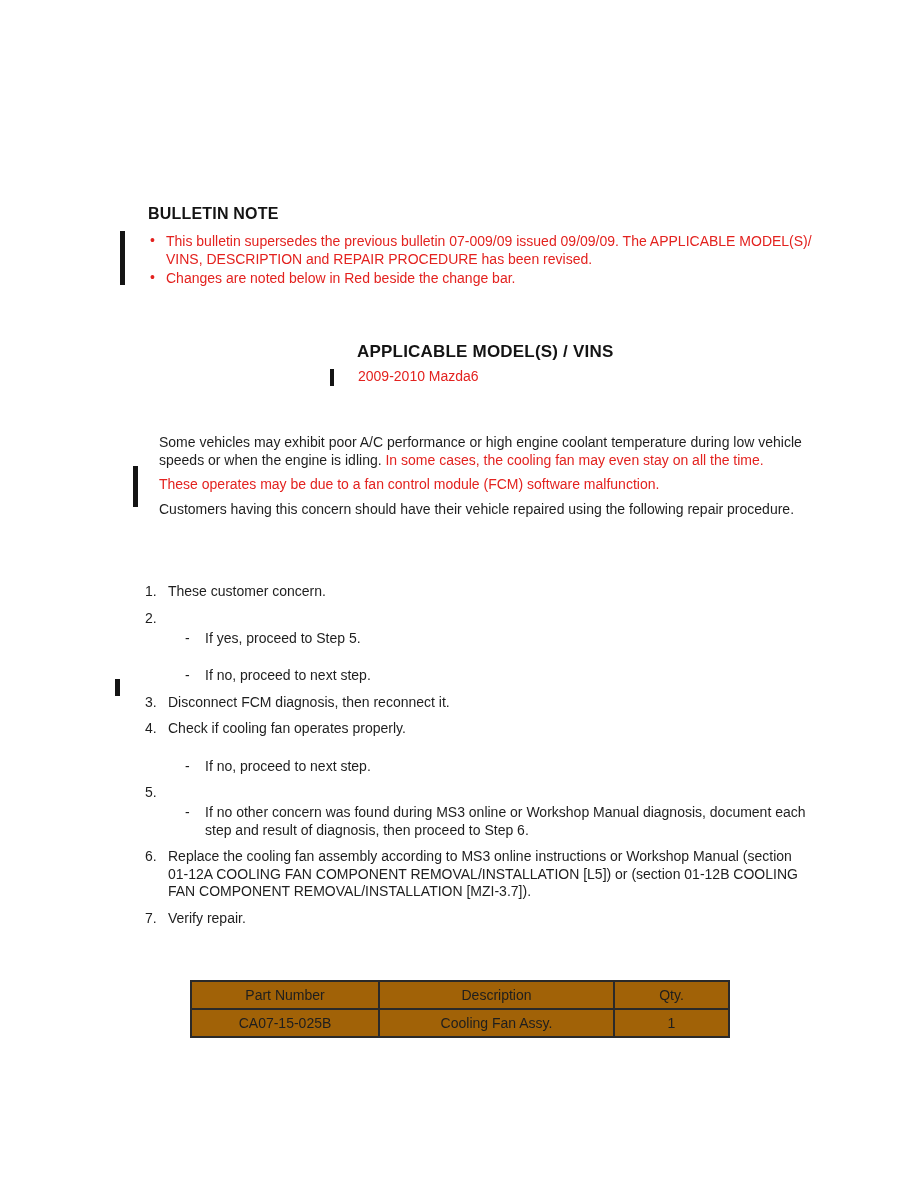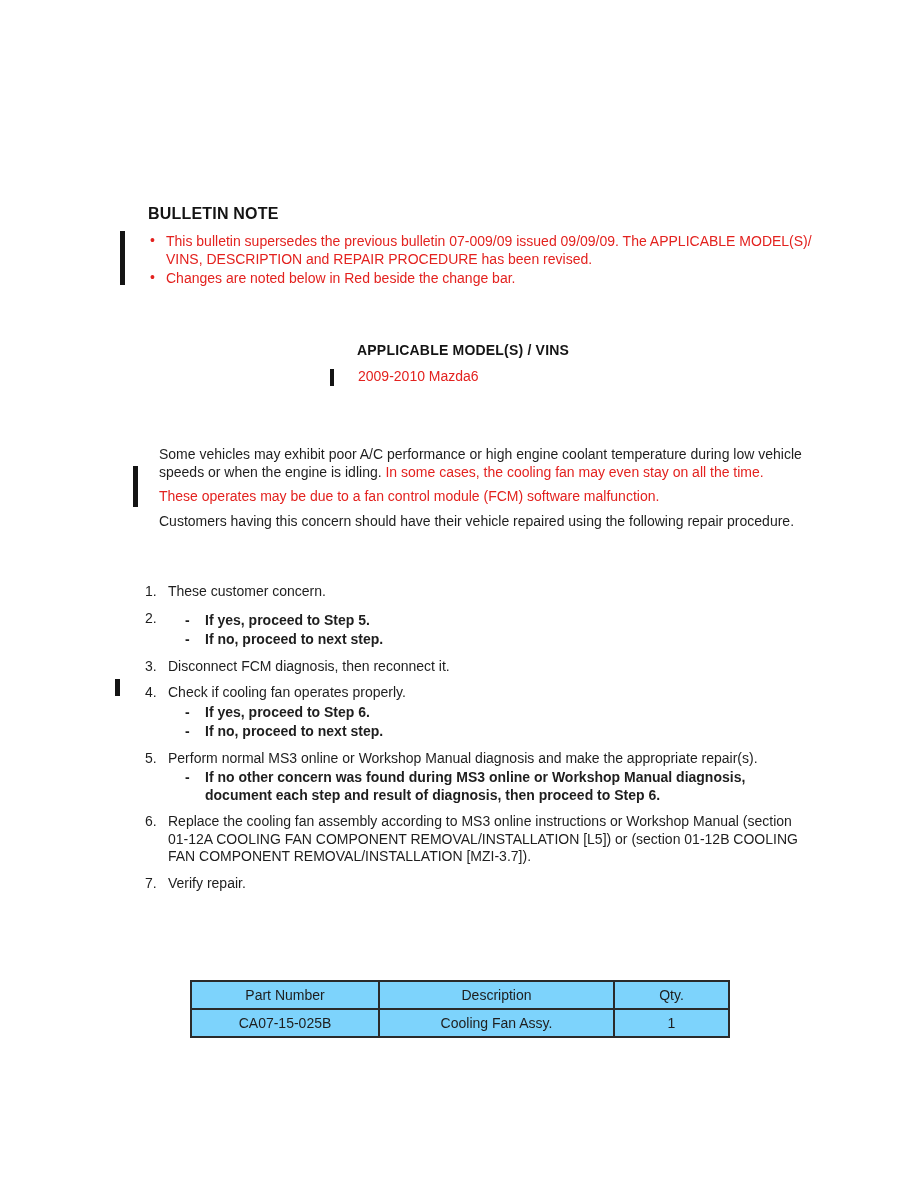--- a/index.html
+++ b/index.html
@@ -24,47 +24,47 @@
   .bar-4 { left: 115px; top: 679px; width: 5px; height: 17px; }
 
   
   .bulletin-note { position: absolute; left: 148px; top: 205px; width: 680px; }
   .bulletin-note h2 { font-size: 16px; font-weight: bold; color: #141414; margin-bottom: 10px; letter-spacing: 0.2px; }
   .note-list { list-style: none; width: 664px; margin-top: 8px; }
   .note-list li { position: relative; padding-left: 18px; line-height: 17.5px; margin-bottom: 2px; }
   .note-list li::before { content: "\2022"; position: absolute; left: 2px; top: -1px; }
 
   
-  .applicable-title { position: absolute; left: 357px; top: 342px; font-size: 14px; font-weight: bold; color: #141414; letter-spacing: 0.2px; }
+  .applicable-title { position: absolute; left: 357px; top: 342px; font-size: 17px; font-weight: bold; color: #141414; letter-spacing: 0.2px; }
   .model-line { position: absolute; left: 358px; top: 368px; line-height: 17px; }
 
   
-  .description { position: absolute; left: 159px; top: 446px; width: 650px; }
+  .description { position: absolute; left: 159px; top: 434px; width: 650px; }
   .description p { line-height: 17.5px; margin-bottom: 7px; }
 
   
   .procedure { position: absolute; left: 145px; top: 583px; width: 670px; list-style: none; }
   .procedure > li { display: flex; margin-bottom: 9px; }
   .procedure .num { flex: 0 0 23px; line-height: 17.5px; }
   .procedure .step-body { flex: 1; }
   .procedure .step-text { line-height: 17.5px; }
   .subs { list-style: none; margin-top: 2px; }
-  .subs li { position: relative; padding-left: 37px; line-height: 17.5px; margin-top: 2px; font-weight: bold; }
+  .subs li { position: relative; padding-left: 37px; line-height: 17.5px; margin-top: 20px; }
   .subs li .dash::before { content: "-"; position: absolute; left: 17px; top: 0; }
 
   
   .parts-table { position: absolute; left: 190px; top: 980px; border-collapse: collapse; table-layout: fixed; }
   .parts-table th, .parts-table td {
     border: 2px solid #2a2a2a;
     font-weight: normal;
     font-size: 14px;
     text-align: center;
     height: 28px;
     color: #1e1e1e;
-    background: #7dd3fc;
+    background: #a16207;
   }
   .col-part { width: 188px; }
   .col-desc { width: 235px; }
   .col-qty  { width: 115px; }
 </style>
 </head>
 <body>
 
 <div class="page">
 
@@ -110,29 +110,27 @@
       <span class="num">3.</span>
       <div class="step-body">
         <div class="step-text">Disconnect FCM diagnosis, then reconnect it.</div>
       </div>
     </li>
     <li>
       <span class="num">4.</span>
       <div class="step-body">
         <div class="step-text">Check if cooling fan operates properly.</div>
         <ul class="subs">
-          <li><span class="dash"></span><span>If yes, proceed to Step 6.</span></li>
           <li><span class="dash"></span><span>If no, proceed to next step.</span></li>
         </ul>
       </div>
     </li>
     <li>
       <span class="num">5.</span>
       <div class="step-body">
-        <div class="step-text">Perform normal MS3 online or Workshop Manual diagnosis and make the appropriate repair(s).</div>
         <ul class="subs">
           <li><span class="dash"></span><span>If no other concern was found during MS3 online or Workshop Manual diagnosis, document each step and result of diagnosis, then proceed to Step 6.</span></li>
         </ul>
       </div>
     </li>
     <li>
       <span class="num">6.</span>
       <div class="step-body">
         <div class="step-text">Replace the cooling fan assembly according to MS3 online instructions or Workshop Manual (section 01-12A COOLING FAN COMPONENT REMOVAL/INSTALLATION [L5]) or (section 01-12B COOLING FAN COMPONENT REMOVAL/INSTALLATION [MZI-3.7]).</div>
       </div>

